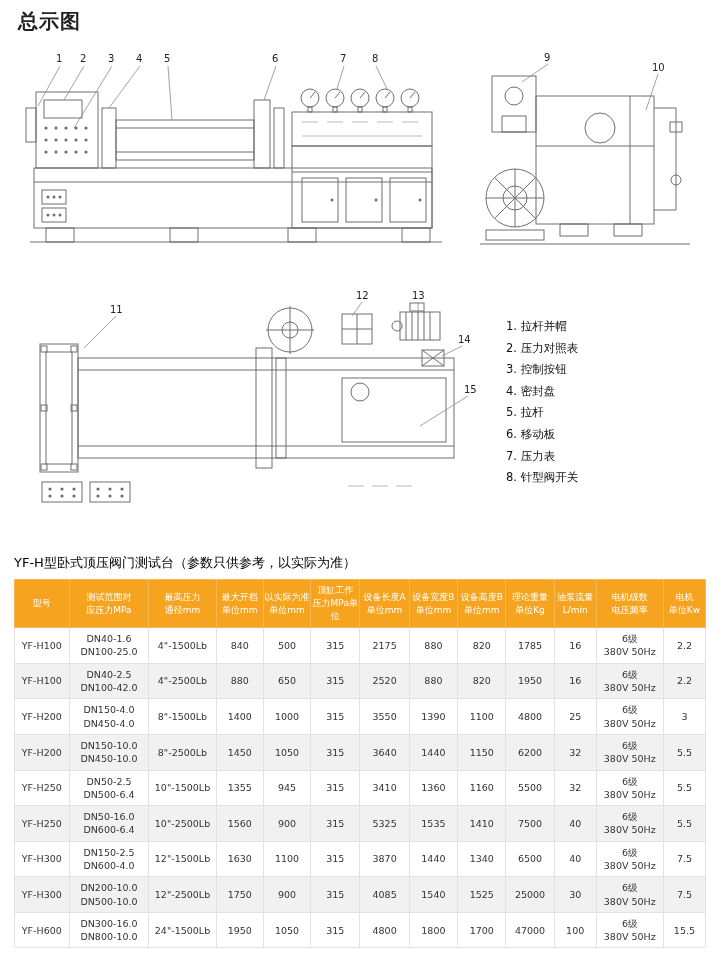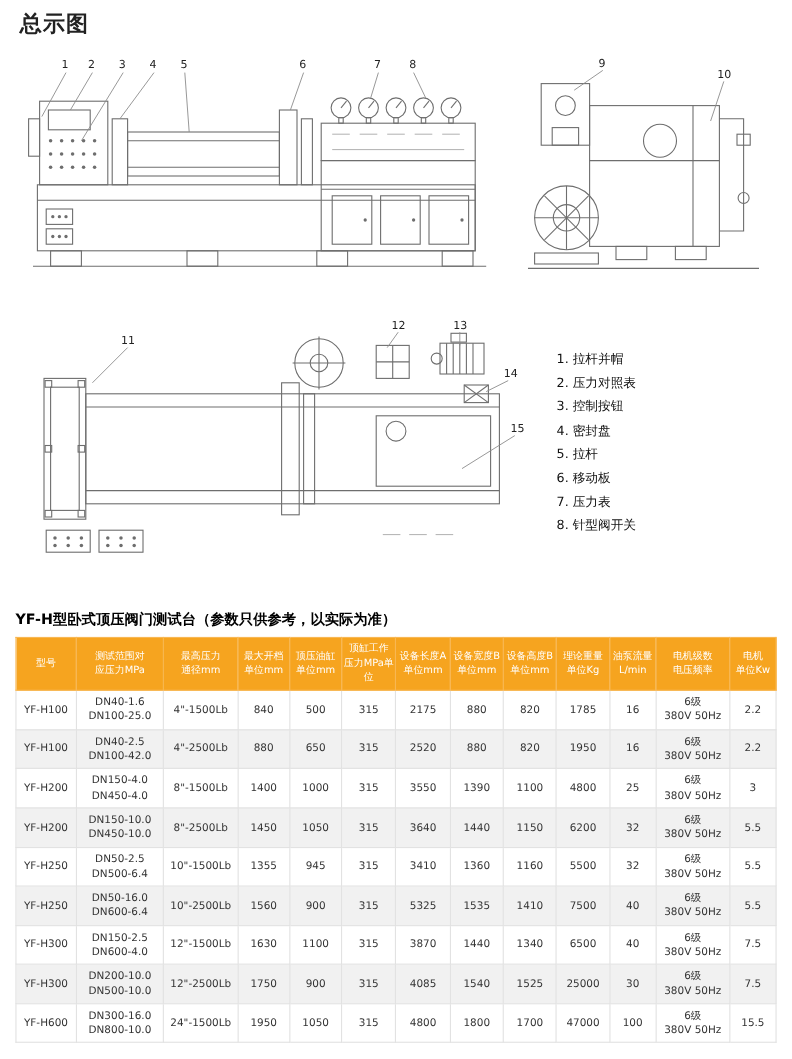--- a/index.html
+++ b/index.html
@@ -16,21 +16,21 @@
   .drawing-plan  { left:12px;  top:286px; }
   .ln   { stroke:#6e6e6e; stroke-width:1; fill:none; }
   .lnth { stroke:#9a9a9a; stroke-width:0.7; fill:none; }
   .lead { stroke:#8a8a8a; stroke-width:0.8; fill:none; }
   .dot  { fill:#6e6e6e; stroke:none; }
   .co   { fill:#222; font-size:10px; font-family:"DejaVu Sans","Liberation Sans",sans-serif; }
   .legend { position:absolute; left:506px; top:316px; display:flex; gap:4px; font-size:11.5px; color:#111; }
   .legend-col { display:flex; flex-direction:column; }
   .legend-item { line-height:21.6px; white-space:nowrap; }
   .spec { position:absolute; left:14px; top:554px; width:692px; }
-  .section-title { font-size:13px; font-weight:700; margin-bottom:7px; color:#000; }
+  .section-title { font-size:13px; font-weight:400; margin-bottom:7px; color:#000; }
   .spec-table { width:100%; border-collapse:collapse; table-layout:fixed; }
   .spec-table th {
     background:var(--hdr,#f6a41f); color:var(--hdrtxt,#fff);
     font-weight:400; font-size:9px; line-height:1.45; padding:4px 0;
     border:1px solid #f8b753; white-space:pre-line; vertical-align:middle; text-align:center;
   }
   .spec-table td {
     font-size:9.5px; line-height:1.4; color:#333; text-align:center; vertical-align:middle;
     border:1px solid #e2e2e2; padding:4px 0; white-space:pre-line; background:#ffffff;
   }
@@ -280,21 +280,21 @@
       </colgroup>
       <thead>
         <tr>
             <th>型号</th>
             <th>测试范围对
 应压力MPa</th>
             <th>最高压力
 通径mm</th>
             <th>最大开档
 单位mm</th>
-            <th>顶压油缸
+            <th>以实际为准
 单位mm</th>
             <th>顶缸工作
 压力MPa单位</th>
             <th>设备长度A
 单位mm</th>
             <th>设备宽度B
 单位mm</th>
             <th>设备高度B
 单位mm</th>
             <th>理论重量

